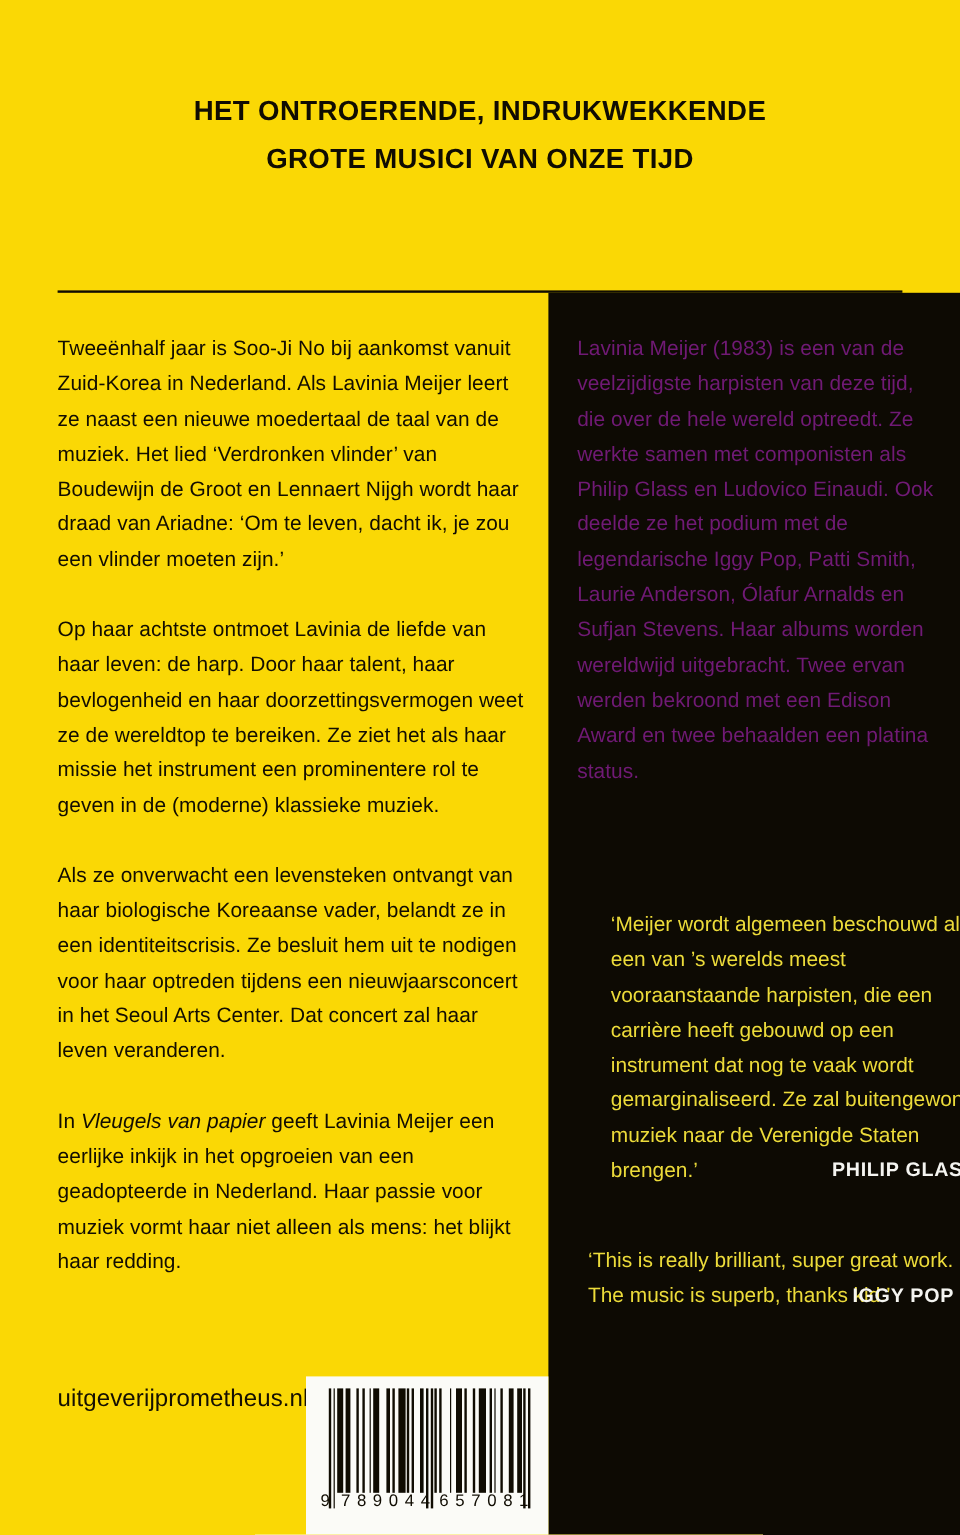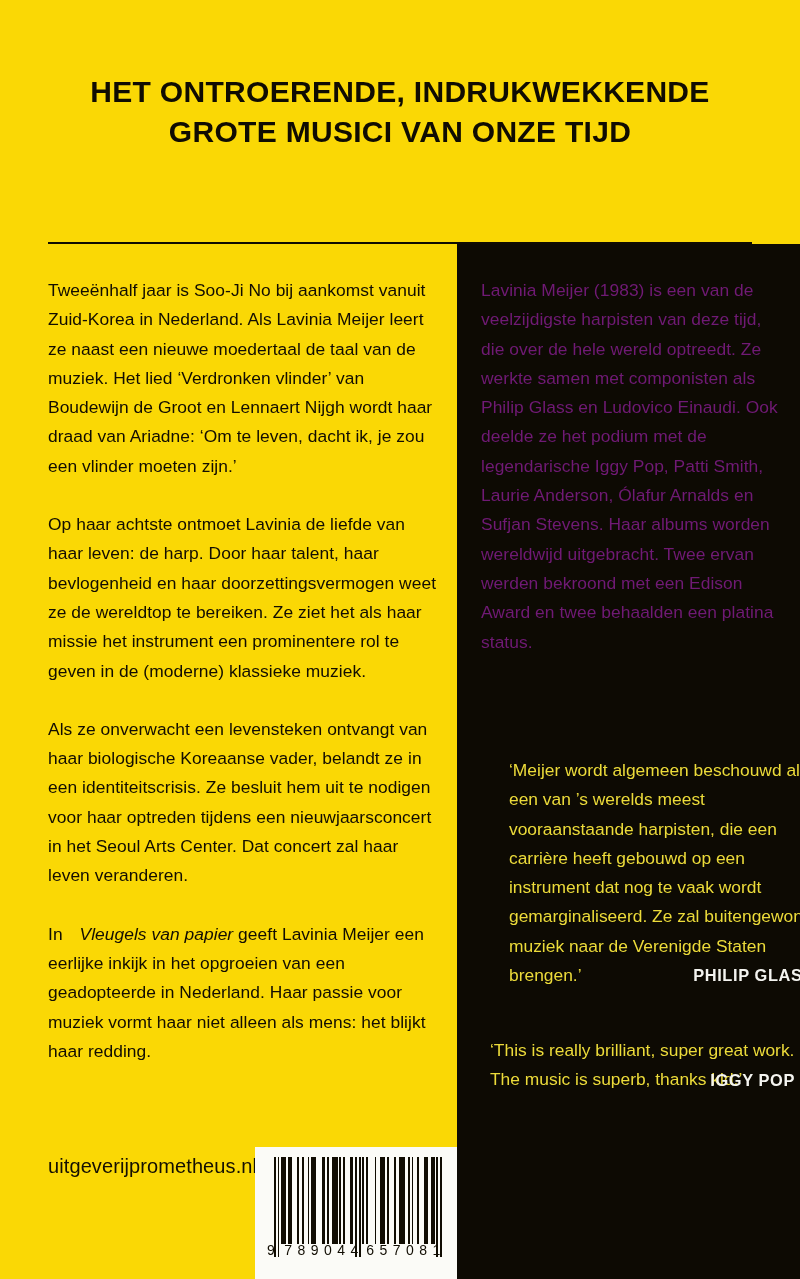--- a/index.html
+++ b/index.html
@@ -21,21 +21,21 @@
   
   .headline {
     position: absolute;
     left: 0;
     top: 72px;
     width: 800px;
     text-align: center;
     color: #100c02;
     font-family: "Liberation Sans", sans-serif;
     font-weight: bold;
-    font-size: 30px;
+    font-size: 23px;
     line-height: 40px;
     letter-spacing: 0.3px;
     text-transform: uppercase;
   }
   .headline .hl {
     display: block;
     white-space: nowrap;
   }
 
   
@@ -66,21 +66,21 @@
     width: 390px;
     color: #120d02;
     font-size: 17.4px;
     line-height: 29.3px;
     letter-spacing: 0.05px;
   }
   .left-col p {
     margin: 0 0 29px 0;
   }
   .left-col p:last-child { margin-bottom: 0; }
-  .left-col .title-italic { font-style: italic; margin-left: 12px; }
+  .left-col .title-italic { font-style: italic; }
 
   
   .right-col {
     position: absolute;
     left: 481px;
     top: 276px;
     width: 300px;
     color: #701a75;
     font-size: 17.4px;
     line-height: 29.3px;

